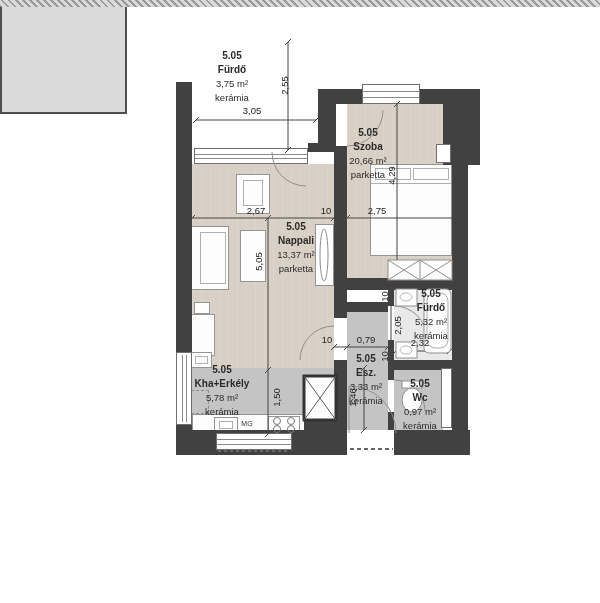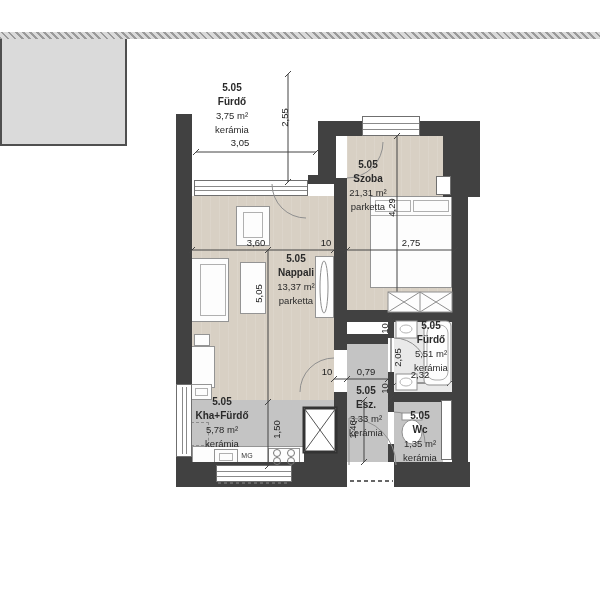--- a/index.html
+++ b/index.html
@@ -1,17 +1,17 @@
 <!DOCTYPE html>
 <html style="--wall: #414141; --parketta: #d8d0c4; --ceramic: #c4c4c4; --balcony: #dadada; --bath: #e9e9e9;"><head>
 <meta charset="utf-8">
 <style>
   html,body{margin:0;padding:0;background:#fff;}
   #plan{position:relative;width:600px;height:502px;background:#fff;overflow:hidden;
-        font-family:"Liberation Sans",sans-serif;margin-top:32px;}
+        font-family:"Liberation Sans",sans-serif;}
   
   .floor{position:absolute;}
   .parketta{background:var(--parketta,#d8d0c4);
     background-image:repeating-linear-gradient(90deg,rgba(255,255,255,.10) 0 1px,rgba(0,0,0,0) 1px 9px);}
   .ceramic{background:var(--ceramic,#c6c6c6);}
   .bath{background:var(--bath,#e9e9e9);}
   .balcony{background:var(--balcony,#dadada);border:2px solid #4f4f4f;box-sizing:border-box;}
   .balcony .hatch{position:absolute;left:0;top:0;right:0;height:7px;
     background:repeating-linear-gradient(45deg,#9a9a9a 0 2px,#dadada 2px 5px);}
   
@@ -221,59 +221,59 @@
 
   <div class="rlbl" style="left:187px;top:49px;width:90px;line-height:15px;">
     <div class="b">5.05</div>
     <div class="b">Fürdő</div>
     <div>3,75 m²</div>
     <div>kerámia</div>
   </div>
   <div class="rlbl" style="left:323px;top:126px;width:90px;">
     <div class="b">5.05</div>
     <div class="b">Szoba</div>
-    <div>21,31 m²</div>
+    <div>20,66 m²</div>
     <div>parketta</div>
   </div>
   <div class="rlbl" style="left:251px;top:220px;width:90px;">
     <div class="b">5.05</div>
     <div class="b">Nappali</div>
     <div>13,37 m²</div>
     <div>parketta</div>
   </div>
   <div class="rlbl" style="left:177px;top:363px;width:90px;">
     <div class="b">5.05</div>
-    <div class="b">Kha+Fürdő</div>
+    <div class="b">Kha+Erkély</div>
     <div>5,78 m²</div>
     <div>kerámia</div>
   </div>
   <div class="rlbl" style="left:328px;top:352px;width:76px;line-height:13px;">
     <div class="b">5.05</div>
     <div class="b">Esz.</div>
     <div>3,33 m²</div>
     <div>kerámia</div>
   </div>
   <div class="rlbl" style="left:393px;top:287px;width:76px;line-height:13px;">
     <div class="b">5.05</div>
     <div class="b">Fürdő</div>
-    <div>5,51 m²</div>
+    <div>5,32 m²</div>
     <div>kerámia</div>
   </div>
   <div class="rlbl" style="left:382px;top:377px;width:76px;line-height:12px;">
     <div class="b">5.05</div>
     <div class="b">Wc</div>
-    <div>1,35 m²</div>
-    <div>kerámia</div>
-  </div>
-
-  <div class="dim" style="left:218px;top:105px;width:44px;">3,05</div>
+    <div>0,97 m²</div>
+    <div>kerámia</div>
+  </div>
+
+  <div class="dim" style="left:230px;top:105px;width:44px;">3,05</div>
   <div class="dim rot" style="left:262px;top:80px;width:44px;">2,55</div>
-  <div class="dim" style="left:234px;top:205px;width:44px;">3,60</div>
+  <div class="dim" style="left:234px;top:205px;width:44px;">2,67</div>
   <div class="dim" style="left:314px;top:205px;width:24px;">10</div>
-  <div class="dim" style="left:389px;top:205px;width:44px;">2,75</div>
+  <div class="dim" style="left:355px;top:205px;width:44px;">2,75</div>
   <div class="dim rot" style="left:369px;top:170px;width:44px;">4,29</div>
   <div class="dim rot" style="left:236px;top:256px;width:44px;">5,05</div>
   <div class="dim rot" style="left:254px;top:392px;width:44px;">1,50</div>
   <div class="dim" style="left:315px;top:334px;width:24px;">10</div>
   <div class="dim" style="left:344px;top:334px;width:44px;">0,79</div>
   <div class="dim rot" style="left:372px;top:291px;width:24px;">10</div>
   <div class="dim rot" style="left:375px;top:320px;width:44px;">2,05</div>
   <div class="dim rot" style="left:372px;top:351px;width:24px;">10</div>
   <div class="dim" style="left:398px;top:337px;width:44px;">2,32</div>
   <div class="dim rot" style="left:330px;top:392px;width:44px;">1,46</div>

